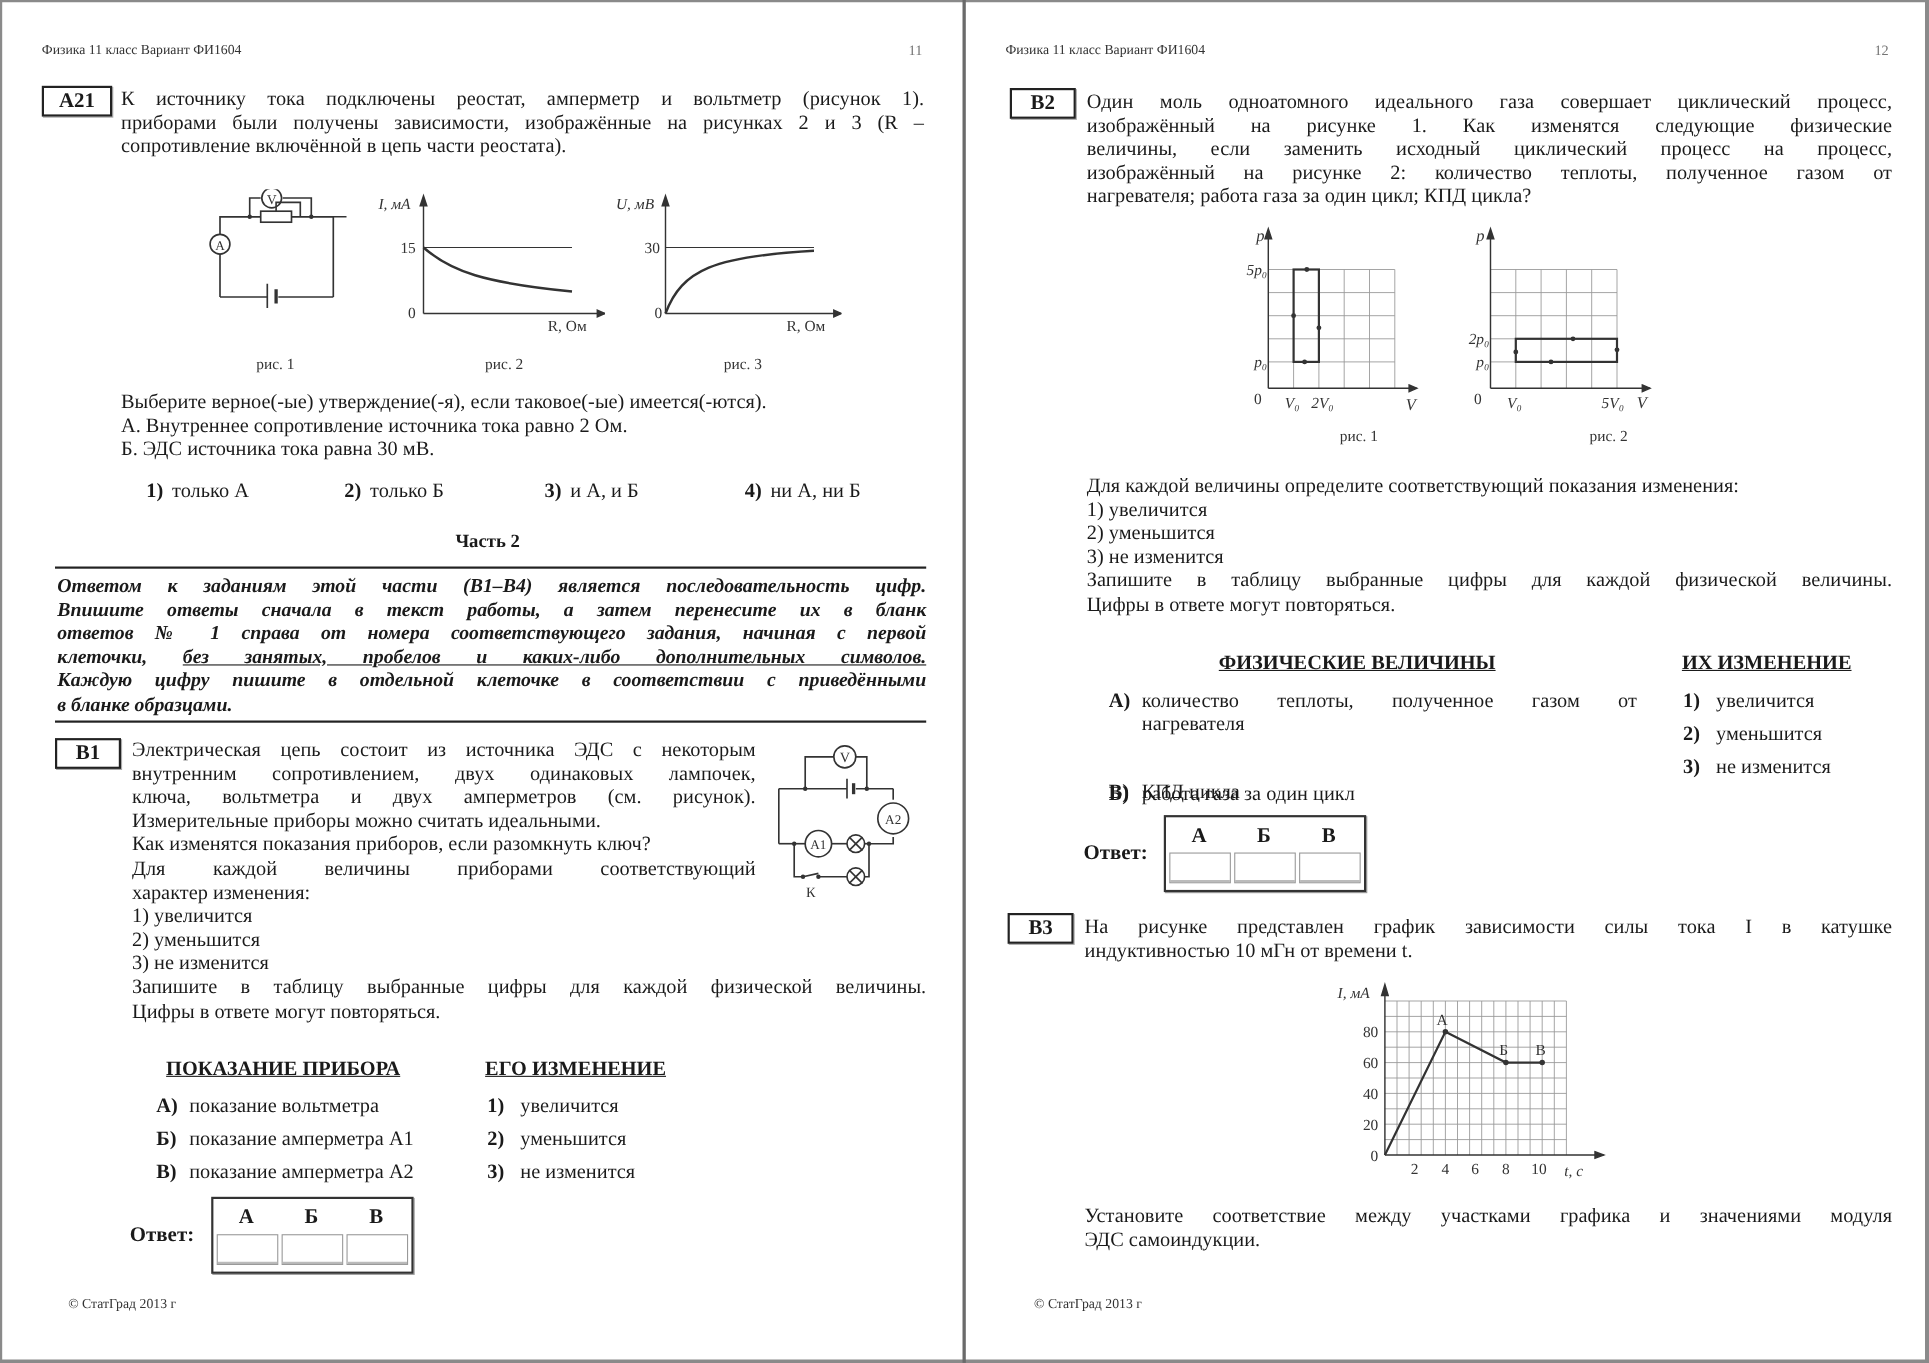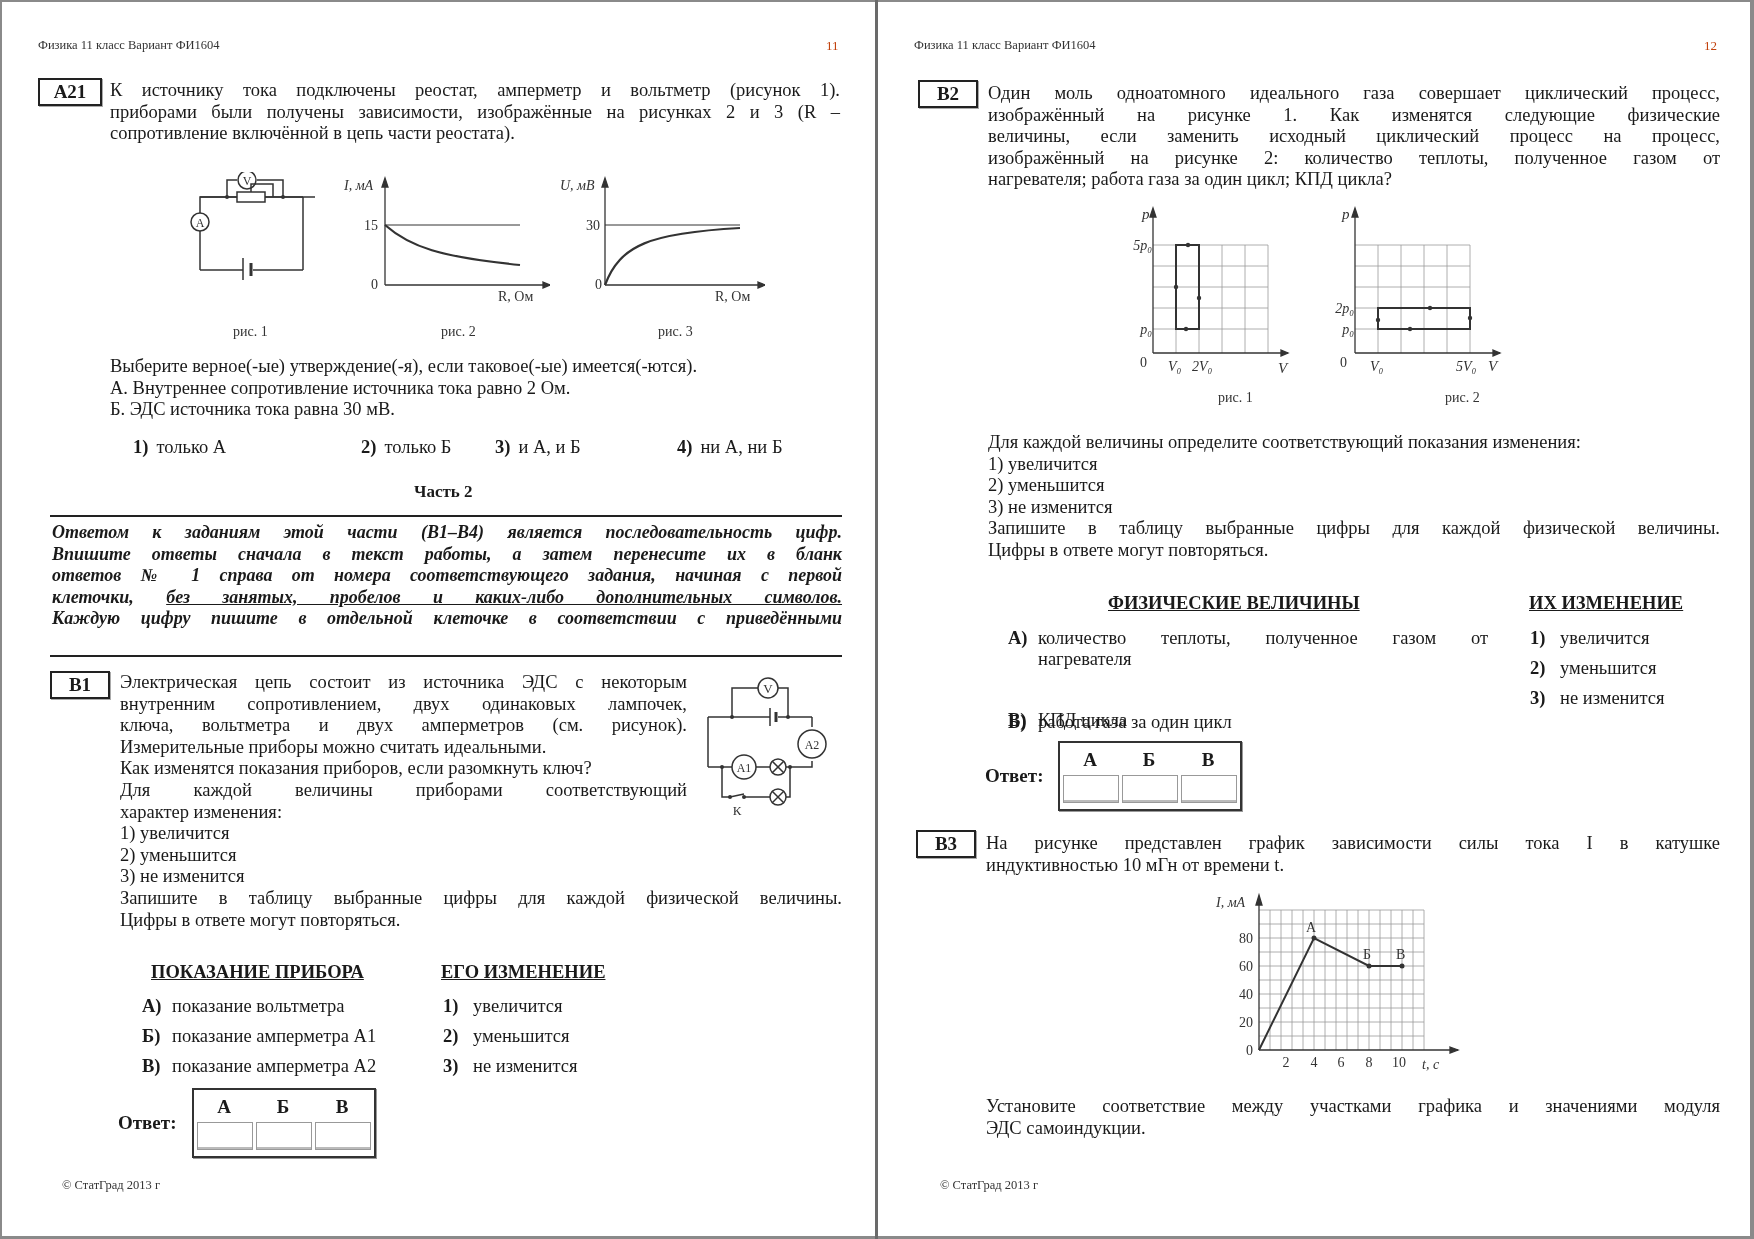--- a/index.html
+++ b/index.html
@@ -12,21 +12,21 @@
     position: absolute; left: 0; top: 0; width: 1754px; height: 1239px;
     box-sizing: border-box;
     border-top: 2px solid #8a8a8a; border-left: 2px solid #8a8a8a;
     border-right: 4px solid #8a8a8a; border-bottom: 3px solid #8a8a8a;
   }
   .divider { position: absolute; left: 875px; top: 0; width: 3px; height: 1239px; background: #6a6a6a; }
   .page { position: absolute; top: 0; height: 1239px; }
   .page.left { left: 0; width: 875px; }
   .page.right { left: 878px; width: 876px; }
   .hdr { position: absolute; top: 38px; font-size: 12.5px; color: #333; }
-  .pgnum { position: absolute; top: 38px; font-size: 13px; color: #c2410c; }
+  .pgnum { position: absolute; top: 38px; font-size: 13px; color: #737373; }
   .footer { position: absolute; top: 1178px; font-size: 12.5px; color: #333; }
   .tasklabel {
     position: absolute; border: 2px solid #222; font-weight: bold; font-size: 19px;
     text-align: center; line-height: 24px; height: 24px; background: #fff;
     box-shadow: 1px 1px 0 #aaa;
   }
   .para { position: absolute; font-size: 18.5px; line-height: 21.6px; text-align: justify; }
   .line { display: block; }
   .just { text-align: justify; text-align-last: justify; }
   .bold { font-weight: bold; }
@@ -128,33 +128,34 @@
   <div class="fig-caption" style="left:658px; top:324px;">рис. 3</div>
 
   <div class="para" style="left:110px; top:356px; width:740px; text-align:left;">
     <span class="line">Выберите верное(-ые) утверждение(-я), если таковое(-ые) имеется(-ются).</span>
     <span class="line">А. Внутреннее сопротивление источника тока равно 2 Ом.</span>
     <span class="line">Б. ЭДС источника тока равна 30 мВ.</span>
   </div>
 
   <div class="opts" style="left:0; top:437px; width:875px; height:24px;">
     <div class="opt" style="left:133px;"><b>1)</b><span>только А</span></div>
-    <div class="opt" style="left:313px;margin-left:48px;"><b>2)</b><span>только Б</span></div>
+    <div class="opt" style="left:313px;"><b>2)</b><span>только Б</span></div>
     <div class="opt" style="left:495px;text-align:right;"><b>3)</b><span>и А, и Б</span></div>
     <div class="opt" style="left:677px;"><b>4)</b><span>ни А, ни Б</span></div>
   </div>
 
   <div class="center-title" style="left:414px; top:482px;">Часть 2</div>
   <div class="hr" style="left:50px; top:515px; width:792px;"></div>
   <div class="para bold ital" style="left:52px; top:522px; width:790px; font-size:18px;">
     <span class="line just">Ответом к заданиям этой части (В1–В4) является последовательность цифр.</span>
     <span class="line just">Впишите ответы сначала в текст работы, а затем перенесите их в бланк</span>
     <span class="line just">ответов № 1 справа от номера соответствующего задания, начиная с первой</span>
     <span class="line just"><span>клеточки, </span><span class="und">без занятых, пробелов и каких-либо дополнительных символов.</span></span>
     <span class="line just">Каждую цифру пишите в отдельной клеточке в соответствии с приведёнными</span>
+    <span class="line">в бланке образцами.</span>
   </div>
   <div class="hr" style="left:50px; top:655px; width:792px;"></div>
 
   <div class="tasklabel" style="left:50px; top:671px; width:56px;">B1</div>
   <div class="para" style="left:120px; top:672px; width:567px;">
     <span class="line just">Электрическая цепь состоит из источника ЭДС с некоторым</span>
     <span class="line just">внутренним сопротивлением, двух одинаковых лампочек,</span>
     <span class="line just">ключа, вольтметра и двух амперметров (см. рисунок).</span>
     <span class="line">Измерительные приборы можно считать идеальными.</span>
     <span class="line">Как изменятся показания приборов, если разомкнуть ключ?</span>

